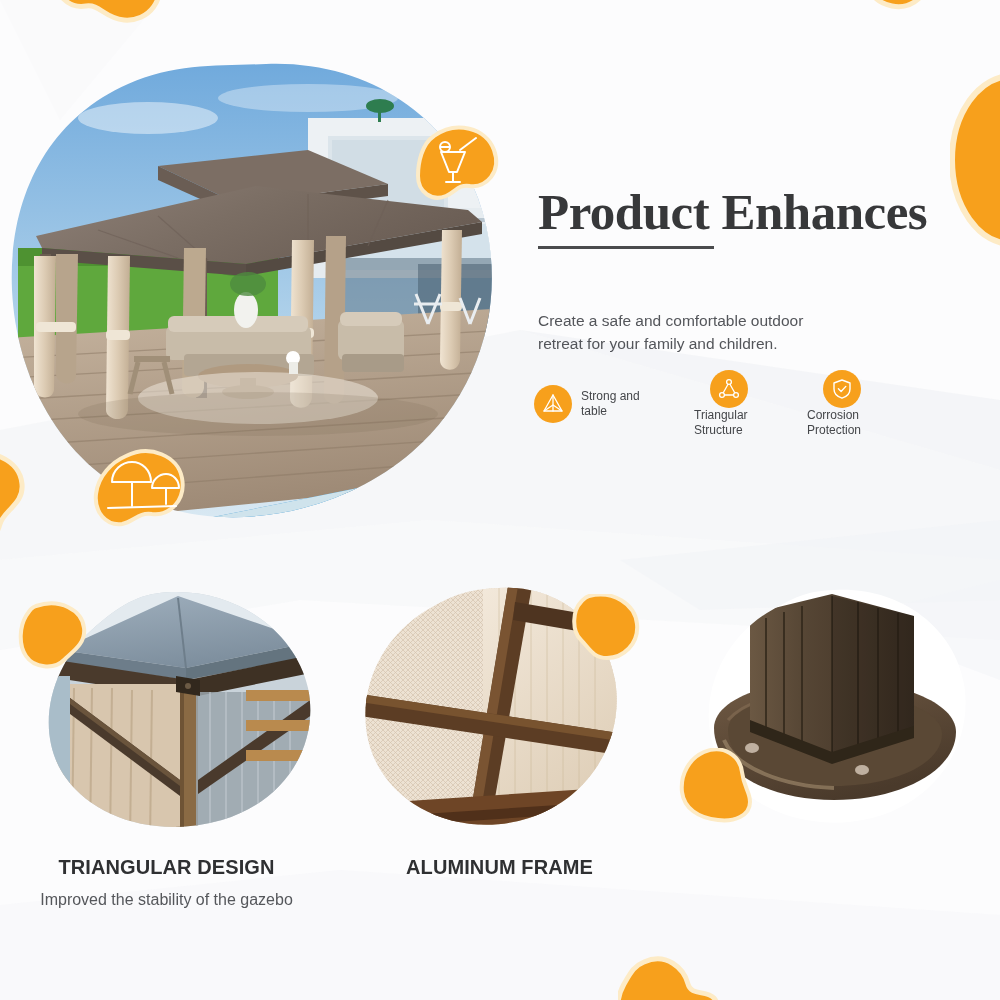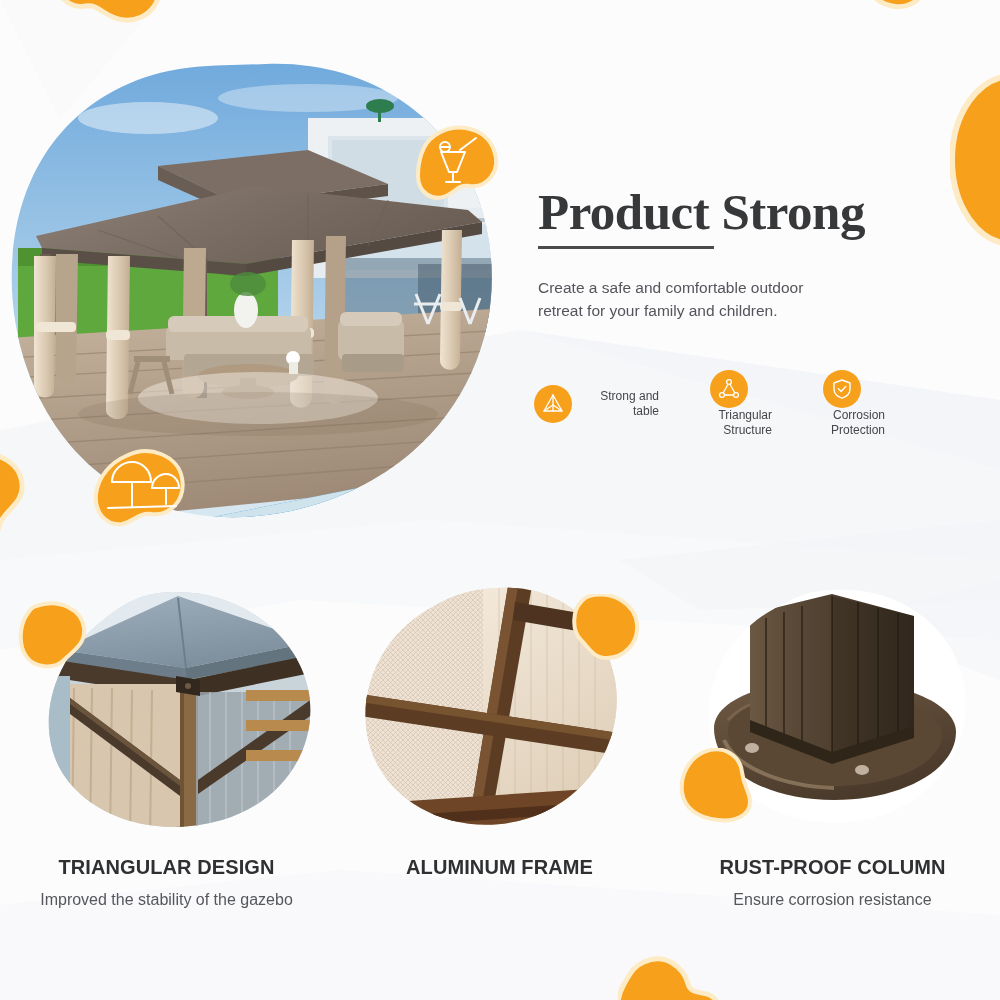--- a/index.html
+++ b/index.html
@@ -32,33 +32,33 @@
     color: #37383a;
     letter-spacing: -0.5px;
     line-height: 1.05;
     white-space: nowrap;
   }
   #title-rule {
     width: 176px; height: 3px; background: #4a4b4d;
     margin-top: 6px;
   }
   #subtitle {
-    margin-top: 27px;
+    margin-top: 60px;
     font-size: 15.5px;
     line-height: 1.5;
     color: #53555a;
     max-width: 310px;
   }
 
   
   #features {
     position: absolute; left: 534px; top: 370px; width: 452px;
     display: flex; align-items: center; z-index: 5;
   }
-  .feature { display: flex; align-items: center; text-align: right; }
+  .feature { display: flex; align-items: center; }
   .feature + .feature { margin-left: 26px; flex-direction: column; }
   .feature-icon {
     width: 38px; height: 38px; border-radius: 50%;
     background: #f7a01c;
     flex: 0 0 38px;
     display: flex; align-items: center; justify-content: center;
   }
   .feature-label {
     margin-left: 9px;
     font-size: 12px; line-height: 1.28; color: #44464a;
@@ -287,21 +287,21 @@
         <path d="M124,424 L124,448"></path>
         <path d="M144,430 C144,422 151,416 158,416 C165,416 171,422 171,430 Z"></path>
         <path d="M158,430 L158,446"></path>
         <path d="M100,450 L168,448"></path>
       </g>
     </g>
   </svg>
 </div>
 
 <div id="right-col">
-  <div id="page-title">Product Strong</div>
+  <div id="page-title">Product Enhances</div>
   <div id="title-rule"></div>
   <div id="subtitle">Create a safe and comfortable outdoor retreat for your family and children.</div>
 </div>
 
 <div id="features">
 
   <div class="feature">
     <div class="feature-icon">
       <svg width="24" height="24" viewBox="0 0 24 24" fill="none" stroke="#FFFFFF" stroke-width="1.3" stroke-linejoin="round" stroke-linecap="round">
         <path d="M12 3 L21 19 L3 19 Z"></path>
@@ -513,18 +513,14 @@
           <polygon points="166,16 248,36 248,150 166,176" fill="#000000" opacity="0.16"></polygon>
 
           <polygon points="84,140 166,172 248,146 248,158 166,184 84,152" fill="#2F2619"></polygon>
         </g>
       </svg>
       <svg class="edge-blob" style="left:12px; top:168px;" width="84" height="76" viewBox="0 0 84 76">
         <path d="M26,4 C46,-4 62,8 64,24 C66,40 72,44 72,54 C72,68 56,74 40,72
                  C20,70 6,60 4,44 C2,26 12,10 26,4 Z" fill="#F7A01C" stroke="#FDEBC6" stroke-width="4"></path>
       </svg>
     </div>
-    <div class="card-text">
-      <div class="card-title">RUST-PROOF COLUMN</div>
-      <div class="card-desc">Ensure corrosion resistance</div>
-    </div>
   </div>
 </div>
 
 </body></html>

